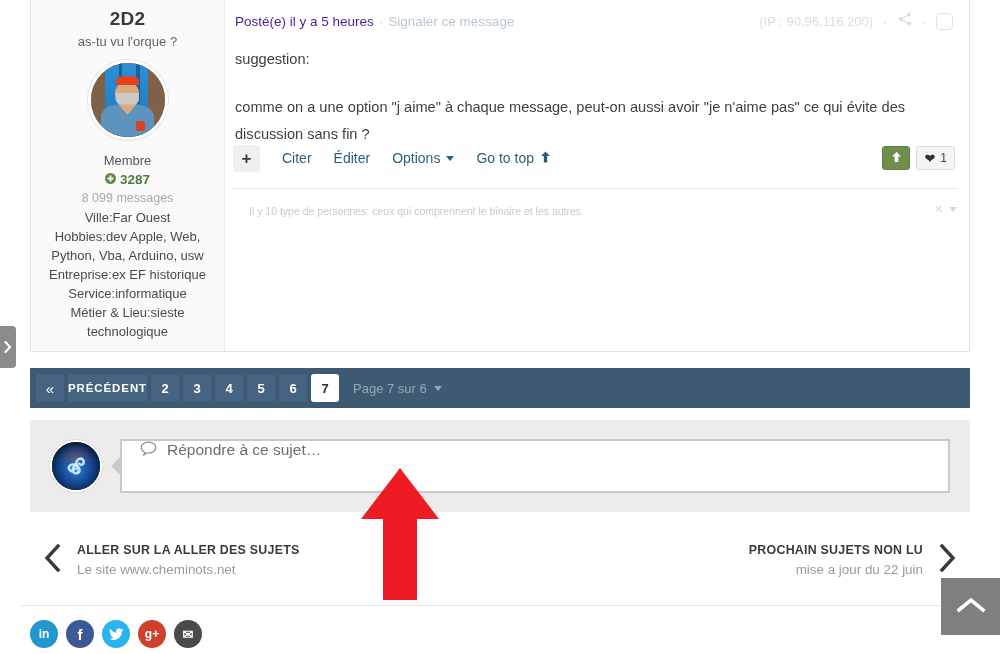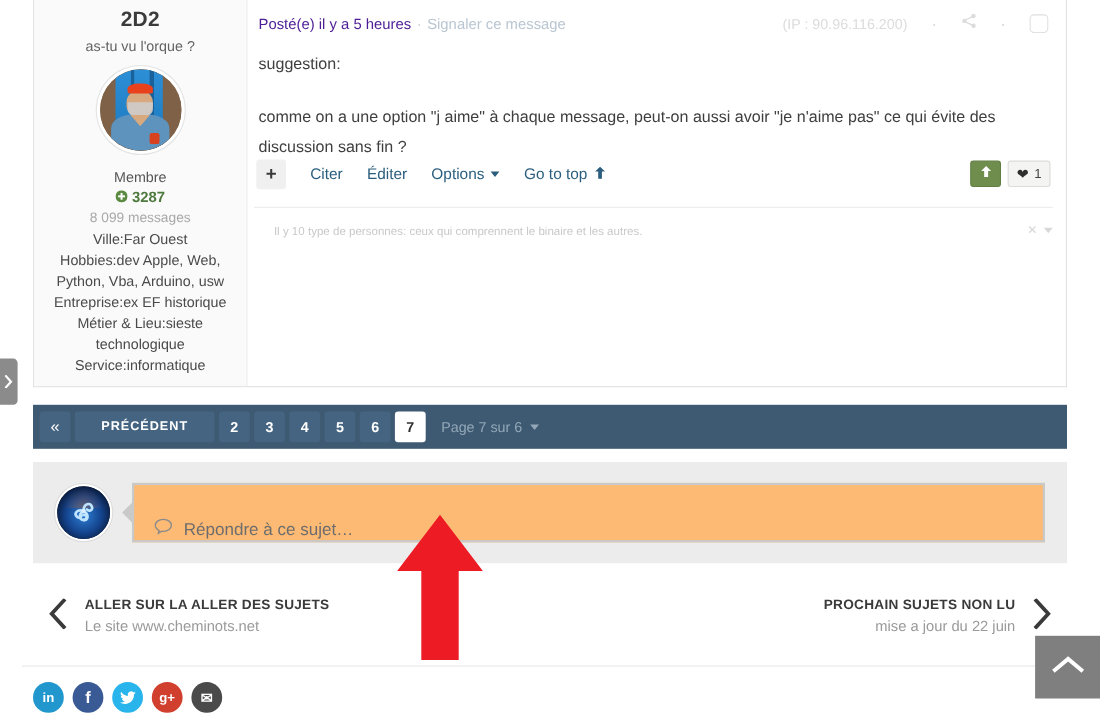--- a/index.html
+++ b/index.html
@@ -154,21 +154,21 @@
   }
   .sep-dot { font-size: 13.5px; color: #c8c8c8; margin: 0 5px; }
   .report-link {
     font-size: 13.5px;
     color: #b9c6d2;
   }
   .head-right {
     margin-left: auto;
     display: flex;
     align-items: center;
-    gap: 17px;
+    gap: 5px;
     padding-right: 2px;
   }
   .ip-text { font-size: 13px; color: #dcdcdc; }
   .share-icon { display: block; }
   .head-check {
     width: 17px;
     height: 17px;
     border: 1px solid #e0e0e0;
     border-radius: 4px;
     background: #ffffff;
@@ -311,21 +311,21 @@
     background: #456481;
     color: #ffffff;
     font-size: 13px;
     font-weight: bold;
     display: flex;
     align-items: center;
     justify-content: center;
     padding: 0 8px;
   }
   .pg-btn.first { font-size: 15px; font-weight: normal; padding: 0 6px; }
-  .pg-btn.prev { letter-spacing: .9px; font-size: 11.5px; padding: 0 24px; }
+  .pg-btn.prev { letter-spacing: .9px; font-size: 11.5px; padding: 0 0; }
   .pg-btn.active {
     background: #ffffff;
     color: #2f2f2f;
   }
   .pg-info {
     margin-left: 10px;
     font-size: 13px;
     color: #93a7b8;
     display: flex;
     align-items: center;
@@ -382,24 +382,24 @@
     left: -9px;
     top: 50%;
     margin-top: -9px;
     width: 0; height: 0;
     border-top: 9px solid transparent;
     border-bottom: 9px solid transparent;
     border-right: 9px solid #c9c9c9;
   }
   .reply-input {
     height: 54px;
-    background: #fdba74;
+    background: #ffffff;
     border: 2px solid #c9c9c9;
     display: flex;
-    align-items: flex-end;
+    align-items: flex-start;
     padding: 0 18px;
     gap: 10px;
   }
   .reply-placeholder {
     font-size: 15.5px;
     color: #6d6d6d;
   }
 
   
   .bottom-nav {
@@ -526,22 +526,22 @@
           </svg>
         </span>
         <span>3287</span>
       </div>
 
       <div class="msg-count">8 099 messages</div>
 
       <div class="field-line">Ville:Far Ouest</div>
       <div class="field-line">Hobbies:dev Apple, Web, Python, Vba, Arduino, usw</div>
       <div class="field-line">Entreprise:ex EF historique</div>
+      <div class="field-line">Service:informatique</div>
       <div class="field-line">Métier &amp; Lieu:sieste technologique</div>
-      <div class="field-line">Service:informatique</div>
     </div>
 
     <div class="post-main">
 
       <div class="post-head">
         <span class="posted-text">Posté(e) il y a 5 heures</span>
         <span class="sep-dot">·</span>
         <span class="report-link">Signaler ce message</span>
 
         <div class="head-right">

